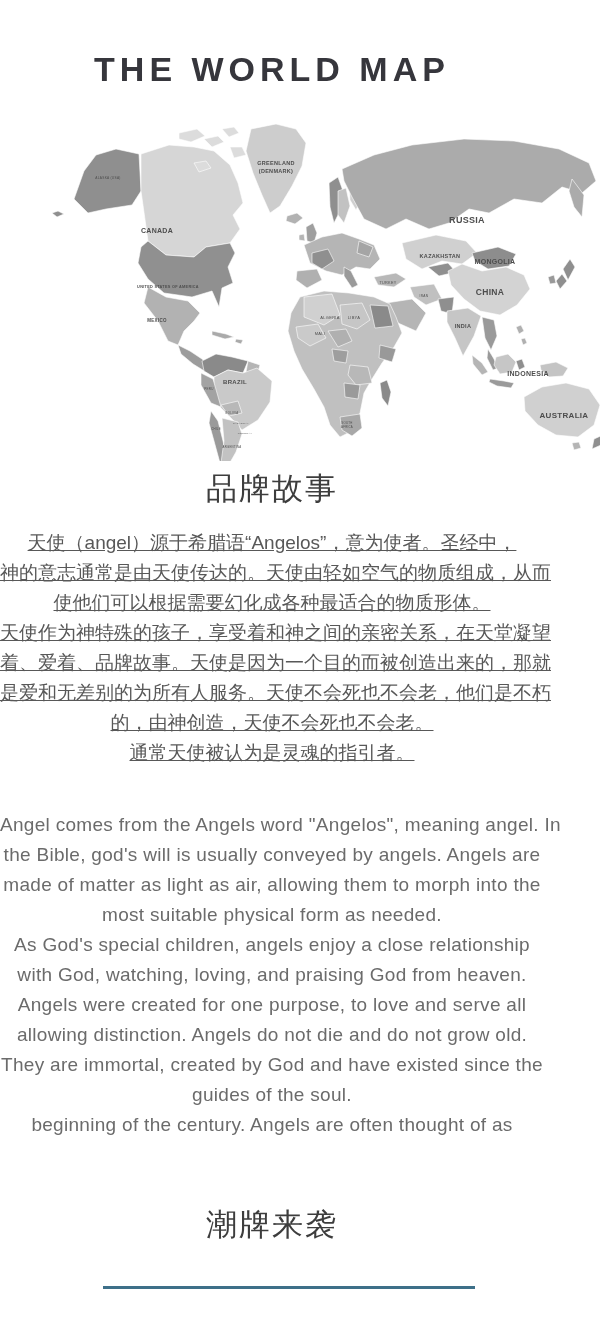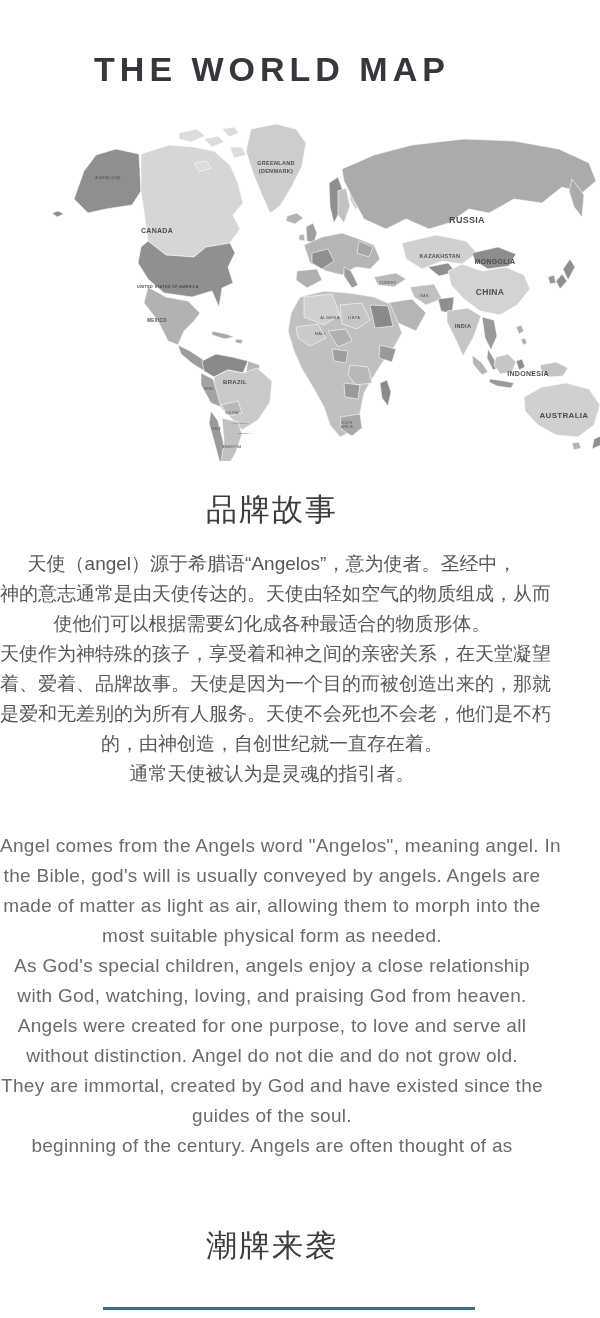--- a/index.html
+++ b/index.html
@@ -15,21 +15,21 @@
   .map-wrap{margin-top:32px;width:600px;height:340px;padding-left:44px;}
   svg{display:block;}
   .lbl{fill:#4d4d4d;font-family:"Liberation Sans",sans-serif;text-anchor:middle;letter-spacing:.3px;}
   .lbl.b{font-weight:700;}
 
   .cjk-heading{
     margin:0;text-align:center;color:#3d3d3d;
     font-size:31px;font-weight:200;letter-spacing:2px;
     font-family:"Liberation Sans",sans-serif;
   }
-  #brand-heading{margin-top:28px;}
+  #brand-heading{margin-top:7px;}
   #trend-heading{margin-top:64px;}
 
   .para{text-align:center;}
   .para .line{line-height:30px;white-space:nowrap;}
   .para.cn{margin-top:18px;font-size:19px;color:#585858;}
   .para.en{margin-top:42px;font-size:19px;color:#6b6b6b;letter-spacing:.3px;}
 
   .divider{
     margin-top:40px;margin-left:103px;
     width:372px;height:3px;background:#3e7089;
@@ -158,40 +158,40 @@
         <text x="303" y="307" font-size="2.8" class="lbl">AFRICA</text>
         <text x="484" y="255" font-size="7" class="lbl b">INDONESIA</text>
         <text x="520" y="297" font-size="8" class="lbl b">AUSTRALIA</text>
         <text x="570" y="297" font-size="3" class="lbl">NEW</text>
         <text x="570" y="302" font-size="3" class="lbl">ZEALAND</text>
       </svg>
   </div>
 
   <h2 id="brand-heading" class="cjk-heading">品牌故事</h2>
 
-  <div class="para cn" style="color: rgb(88, 88, 88);">
+  <div class="para cn" style="color: rgb(88, 88, 88); text-decoration: underline;">
       <div class="line">天使（angel）源于希腊语“Angelos”，意为使者。圣经中，</div>
       <div class="line">神的意志通常是由天使传达的。天使由轻如空气的物质组成，从而</div>
       <div class="line">使他们可以根据需要幻化成各种最适合的物质形体。</div>
       <div class="line">天使作为神特殊的孩子，享受着和神之间的亲密关系，在天堂凝望</div>
       <div class="line">着、爱着、品牌故事。天使是因为一个目的而被创造出来的，那就</div>
       <div class="line">是爱和无差别的为所有人服务。天使不会死也不会老，他们是不朽</div>
-      <div class="line">的，由神创造，自创世纪就一直存在着。</div>
+      <div class="line">的，由神创造，天使不会死也不会老。</div>
       <div class="line">通常天使被认为是灵魂的指引者。</div>
     </div>
 
   <div class="para en" style="color: rgb(107, 107, 107);">
       <div class="line">Angel comes from the Angels word "Angelos", meaning angel. In</div>
       <div class="line">the Bible, god's will is usually conveyed by angels. Angels are</div>
       <div class="line">made of matter as light as air, allowing them to morph into the</div>
       <div class="line">most suitable physical form as needed.</div>
       <div class="line">As God's special children, angels enjoy a close relationship</div>
       <div class="line">with God, watching, loving, and praising God from heaven.</div>
       <div class="line">Angels were created for one purpose, to love and serve all</div>
-      <div class="line">without distinction. Angel do not die and do not grow old.</div>
+      <div class="line">allowing distinction. Angels do not die and do not grow old.</div>
       <div class="line">They are immortal, created by God and have existed since the</div>
       <div class="line">guides of the soul.</div>
       <div class="line">beginning of the century. Angels are often thought of as</div>
     </div>
 
   <h2 id="trend-heading" class="cjk-heading">潮牌来袭</h2>
 
   <div class="divider" style="background: rgb(62, 112, 137);"></div>
 
 </div>

